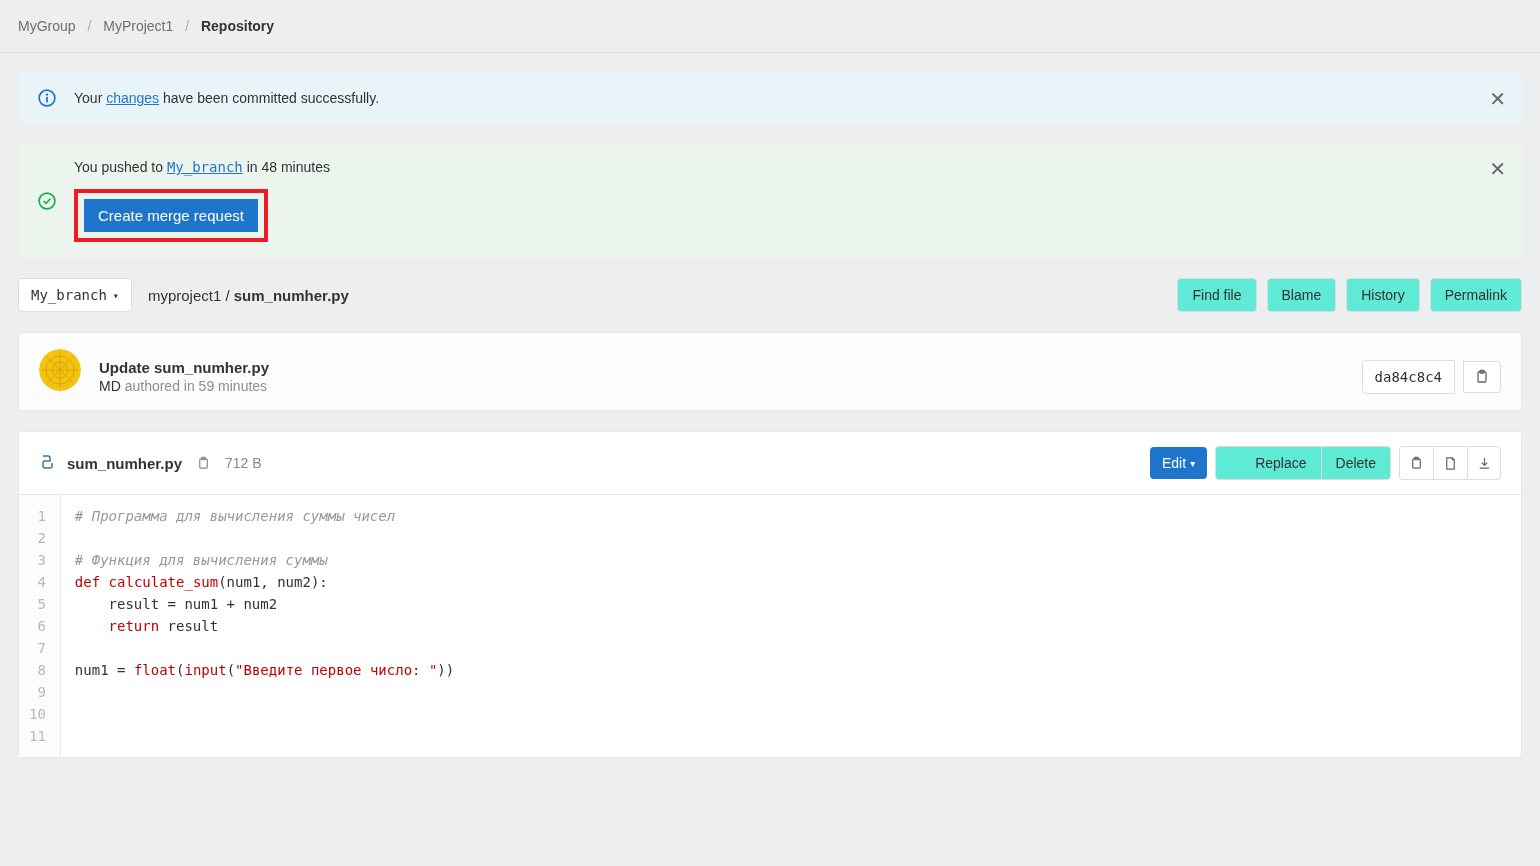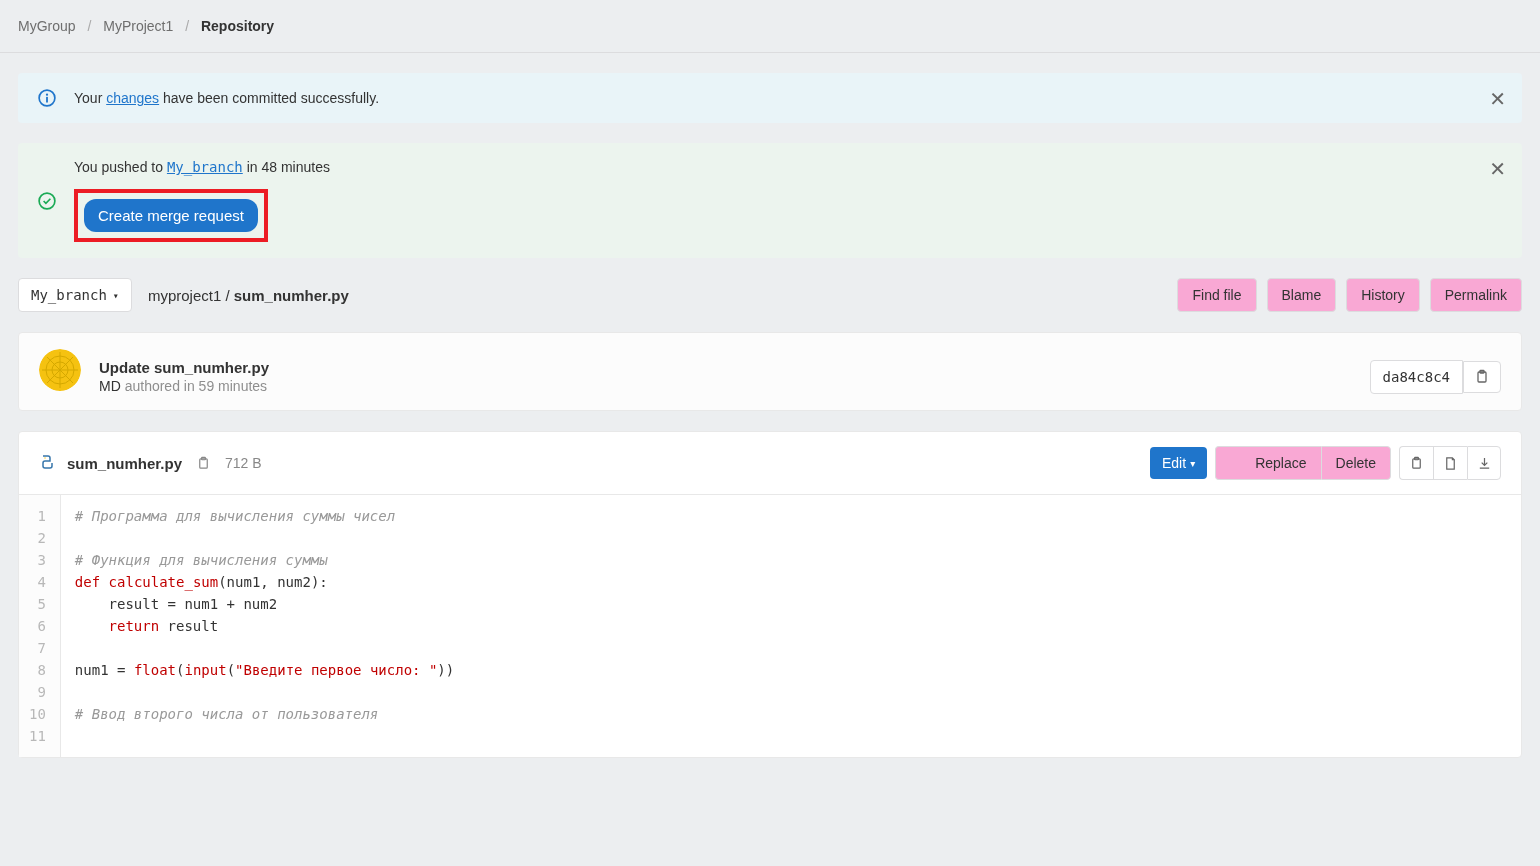--- a/index.html
+++ b/index.html
@@ -43,55 +43,55 @@
 .highlight-box {
   border: 4px solid #ec1c24;
   display: inline-block;
   padding: 6px;
 }
 .btn-primary {
   background: #1f75cb;
   color: #fff;
   border: none;
   padding: 8px 14px;
-  border-radius: 12px;
+  border-radius: 0;
   cursor: pointer;
   font-size: 15px;
 }
 .row {
   display: flex; align-items: center; justify-content: space-between;
   margin-bottom: 20px;
 }
 .row-left { display: flex; align-items: center; gap: 16px; }
 .branch-selector {
   background: #fff; border: 1px solid #dcdcde; border-radius: 4px;
   padding: 8px 12px; font-family: "SF Mono", Menlo, Consolas, monospace;
   display: flex; align-items: center; gap: 6px; cursor: pointer;
 }
 .file-path { font-size: 15px; }
 .file-path .strong { font-weight: 600; }
 .btn {
-  background: #f9a8d4; border: 1px solid #dcdcde; border-radius: 4px;
+  background: #5eead4; border: 1px solid #dcdcde; border-radius: 4px;
   padding: 8px 14px; cursor: pointer; font-size: 14px; color: #333;
 }
 .btn-group { display: flex; gap: 10px; }
 .commit-box {
   background: #fcfcfc; border: 1px solid #e8e8e8; border-radius: 4px;
   padding: 16px 20px; display: flex; align-items: flex-end;
   margin-bottom: 20px;
 }
 .avatar {
   width: 42px; height: 42px; border-radius: 50%;
   margin-right: 18px; flex-shrink: 0;
 }
 .commit-info { flex: 1; }
 .commit-title { font-weight: 600; font-size: 15px; }
 .commit-meta { color: #8e8e8e; font-size: 14px; margin-top: 2px; }
 .commit-meta .author { color: #333; }
-.commit-sha-group { display: flex; align-items: center; gap: 0; }
+.commit-sha-group { display: flex; align-items: center; gap: 8px; }
 .commit-sha {
   font-family: "SF Mono", Menlo, Consolas, monospace;
   border: 1px solid #dcdcde; border-radius: 4px 0 0 4px;
   padding: 8px 12px; background: #fff;
 }
 .icon-btn {
   border: 1px solid #dcdcde; background: #fff;
   padding: 7px 10px; cursor: pointer; border-radius: 0 4px 4px 0;
   display: flex; align-items: center; justify-content: center;
 }
@@ -307,18 +307,17 @@
       <div class="code-lines" id="code-lines">
           <div><span class="c-comment"># Программа для вычисления суммы чисел</span></div>
           <div>&nbsp;</div>
           <div><span class="c-comment"># Функция для вычисления суммы</span></div>
           <div><span class="c-kw">def</span> <span class="c-fn">calculate_sum</span>(num1, num2):</div>
           <div>    result = num1 + num2</div>
           <div>    <span class="c-kw">return</span> result</div>
           <div>&nbsp;</div>
           <div>num1 = <span class="c-builtin">float</span>(<span class="c-builtin">input</span>(<span class="c-str">"Введите первое число: "</span>))</div>
           <div>&nbsp;</div>
-          <div><span class="c-comment"># Ввод второго числа от пользователя</span></div>
         </div>
     </div>
   </div>
 
 </div>
 
 </body></html>

